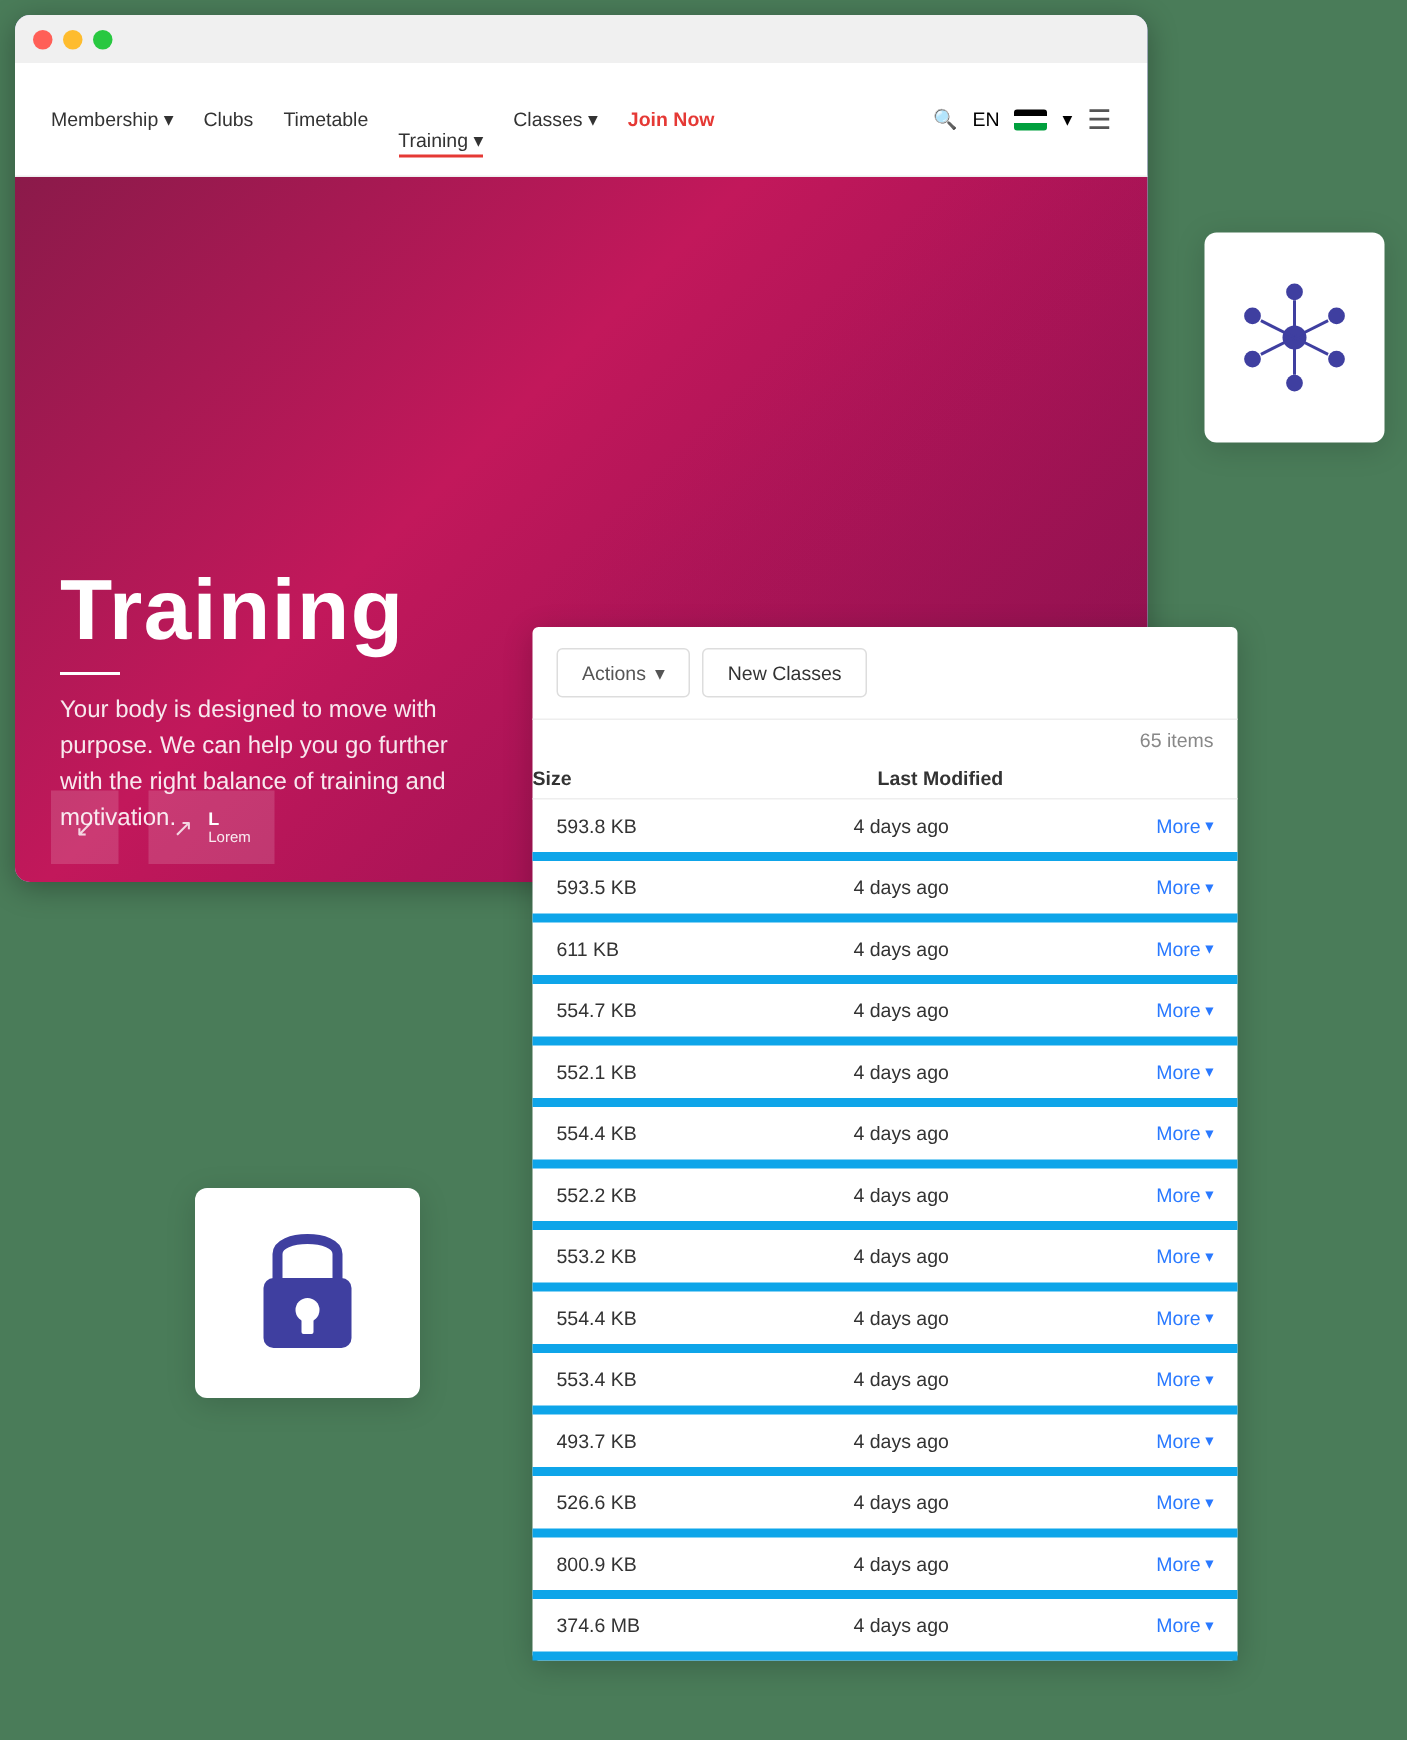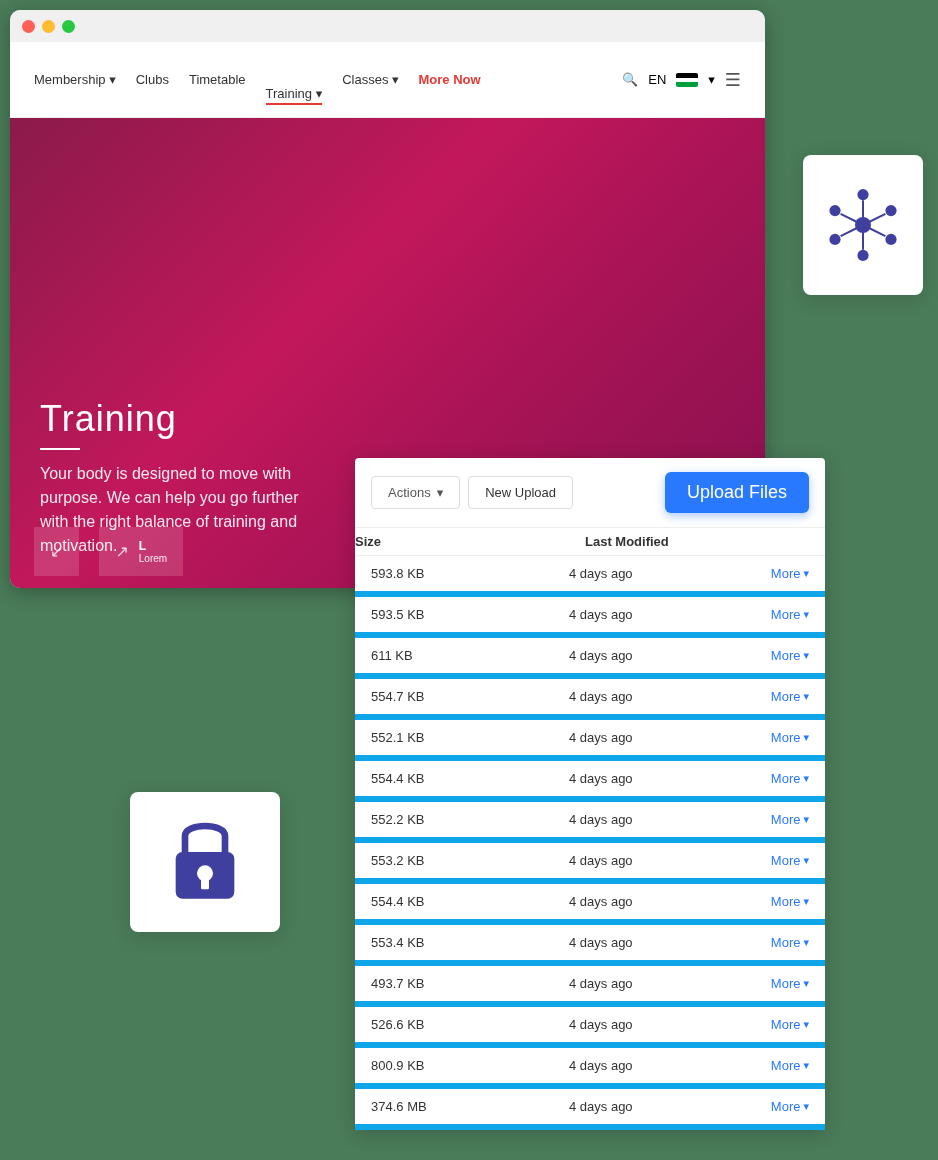--- a/index.html
+++ b/index.html
@@ -100,22 +100,22 @@
       display: flex;
       align-items: flex-end;
       padding: 30px;
     }
     .hero-content {
       color: white;
       z-index: 2;
       max-width: 380px;
     }
     .hero-title {
-      font-size: 36px;
-      font-weight: 400;
+      font-size: 57px;
+      font-weight: 700;
       margin-bottom: 8px;
       letter-spacing: 1px;
     }
     .hero-divider {
       width: 40px;
       height: 2px;
       background: white;
       margin-bottom: 12px;
     }
     .hero-text {
@@ -200,21 +200,20 @@
 
     
     .file-manager {
       position: absolute;
       top: 418px;
       left: 355px;
       width: 470px;
       background: white;
       border-radius: 4px;
       box-shadow: 0 4px 20px rgba(0,0,0,0.2);
-      margin-top: 40px;
     }
     .file-manager-header {
       padding: 14px 16px;
       display: flex;
       align-items: center;
       justify-content: space-between;
       border-bottom: 1px solid #eee;
     }
     .actions-btn {
       background: white;
@@ -304,21 +303,21 @@
     <div class="browser-dot dot-green"></div>
   </div>
 
   <nav class="navbar">
     <div class="nav-links">
       <span class="nav-link">Membership ▾</span>
       <span class="nav-link">Clubs</span>
       <span class="nav-link">Timetable</span>
       <span class="nav-link active">Training ▾</span>
       <span class="nav-link">Classes ▾</span>
-      <span class="nav-link join-now">More Now</span>
+      <span class="nav-link join-now">Join Now</span>
     </div>
     <div class="nav-right">
       <span>🔍</span>
       <span>EN</span>
       <span class="flag-icon"></span>
       <span>▾</span>
       <span class="hamburger-icon">☰</span>
     </div>
   </nav>
 
@@ -377,25 +376,25 @@
   </svg>
 </div>
 
 <div class="file-manager">
   <div class="file-manager-header">
     <div class="header-btn-group">
       <button class="actions-btn">
         <span>Actions</span>
         <span>▾</span>
       </button>
-      <button class="new-folder-btn">New Upload</button>
-    </div>
-    <button class="upload-btn">Upload Files</button>
-  </div>
-
+      <button class="new-folder-btn">New Classes</button>
+    </div>
+  </div>
+
+  <div class="items-count">65 items</div>
 
   <div class="file-table">
     <div class="file-table-header">
       <span>Size</span>
       <span>Last Modified</span>
       <span></span>
     </div>
 
     <div id="file-rows-container">
         <div class="file-row">

